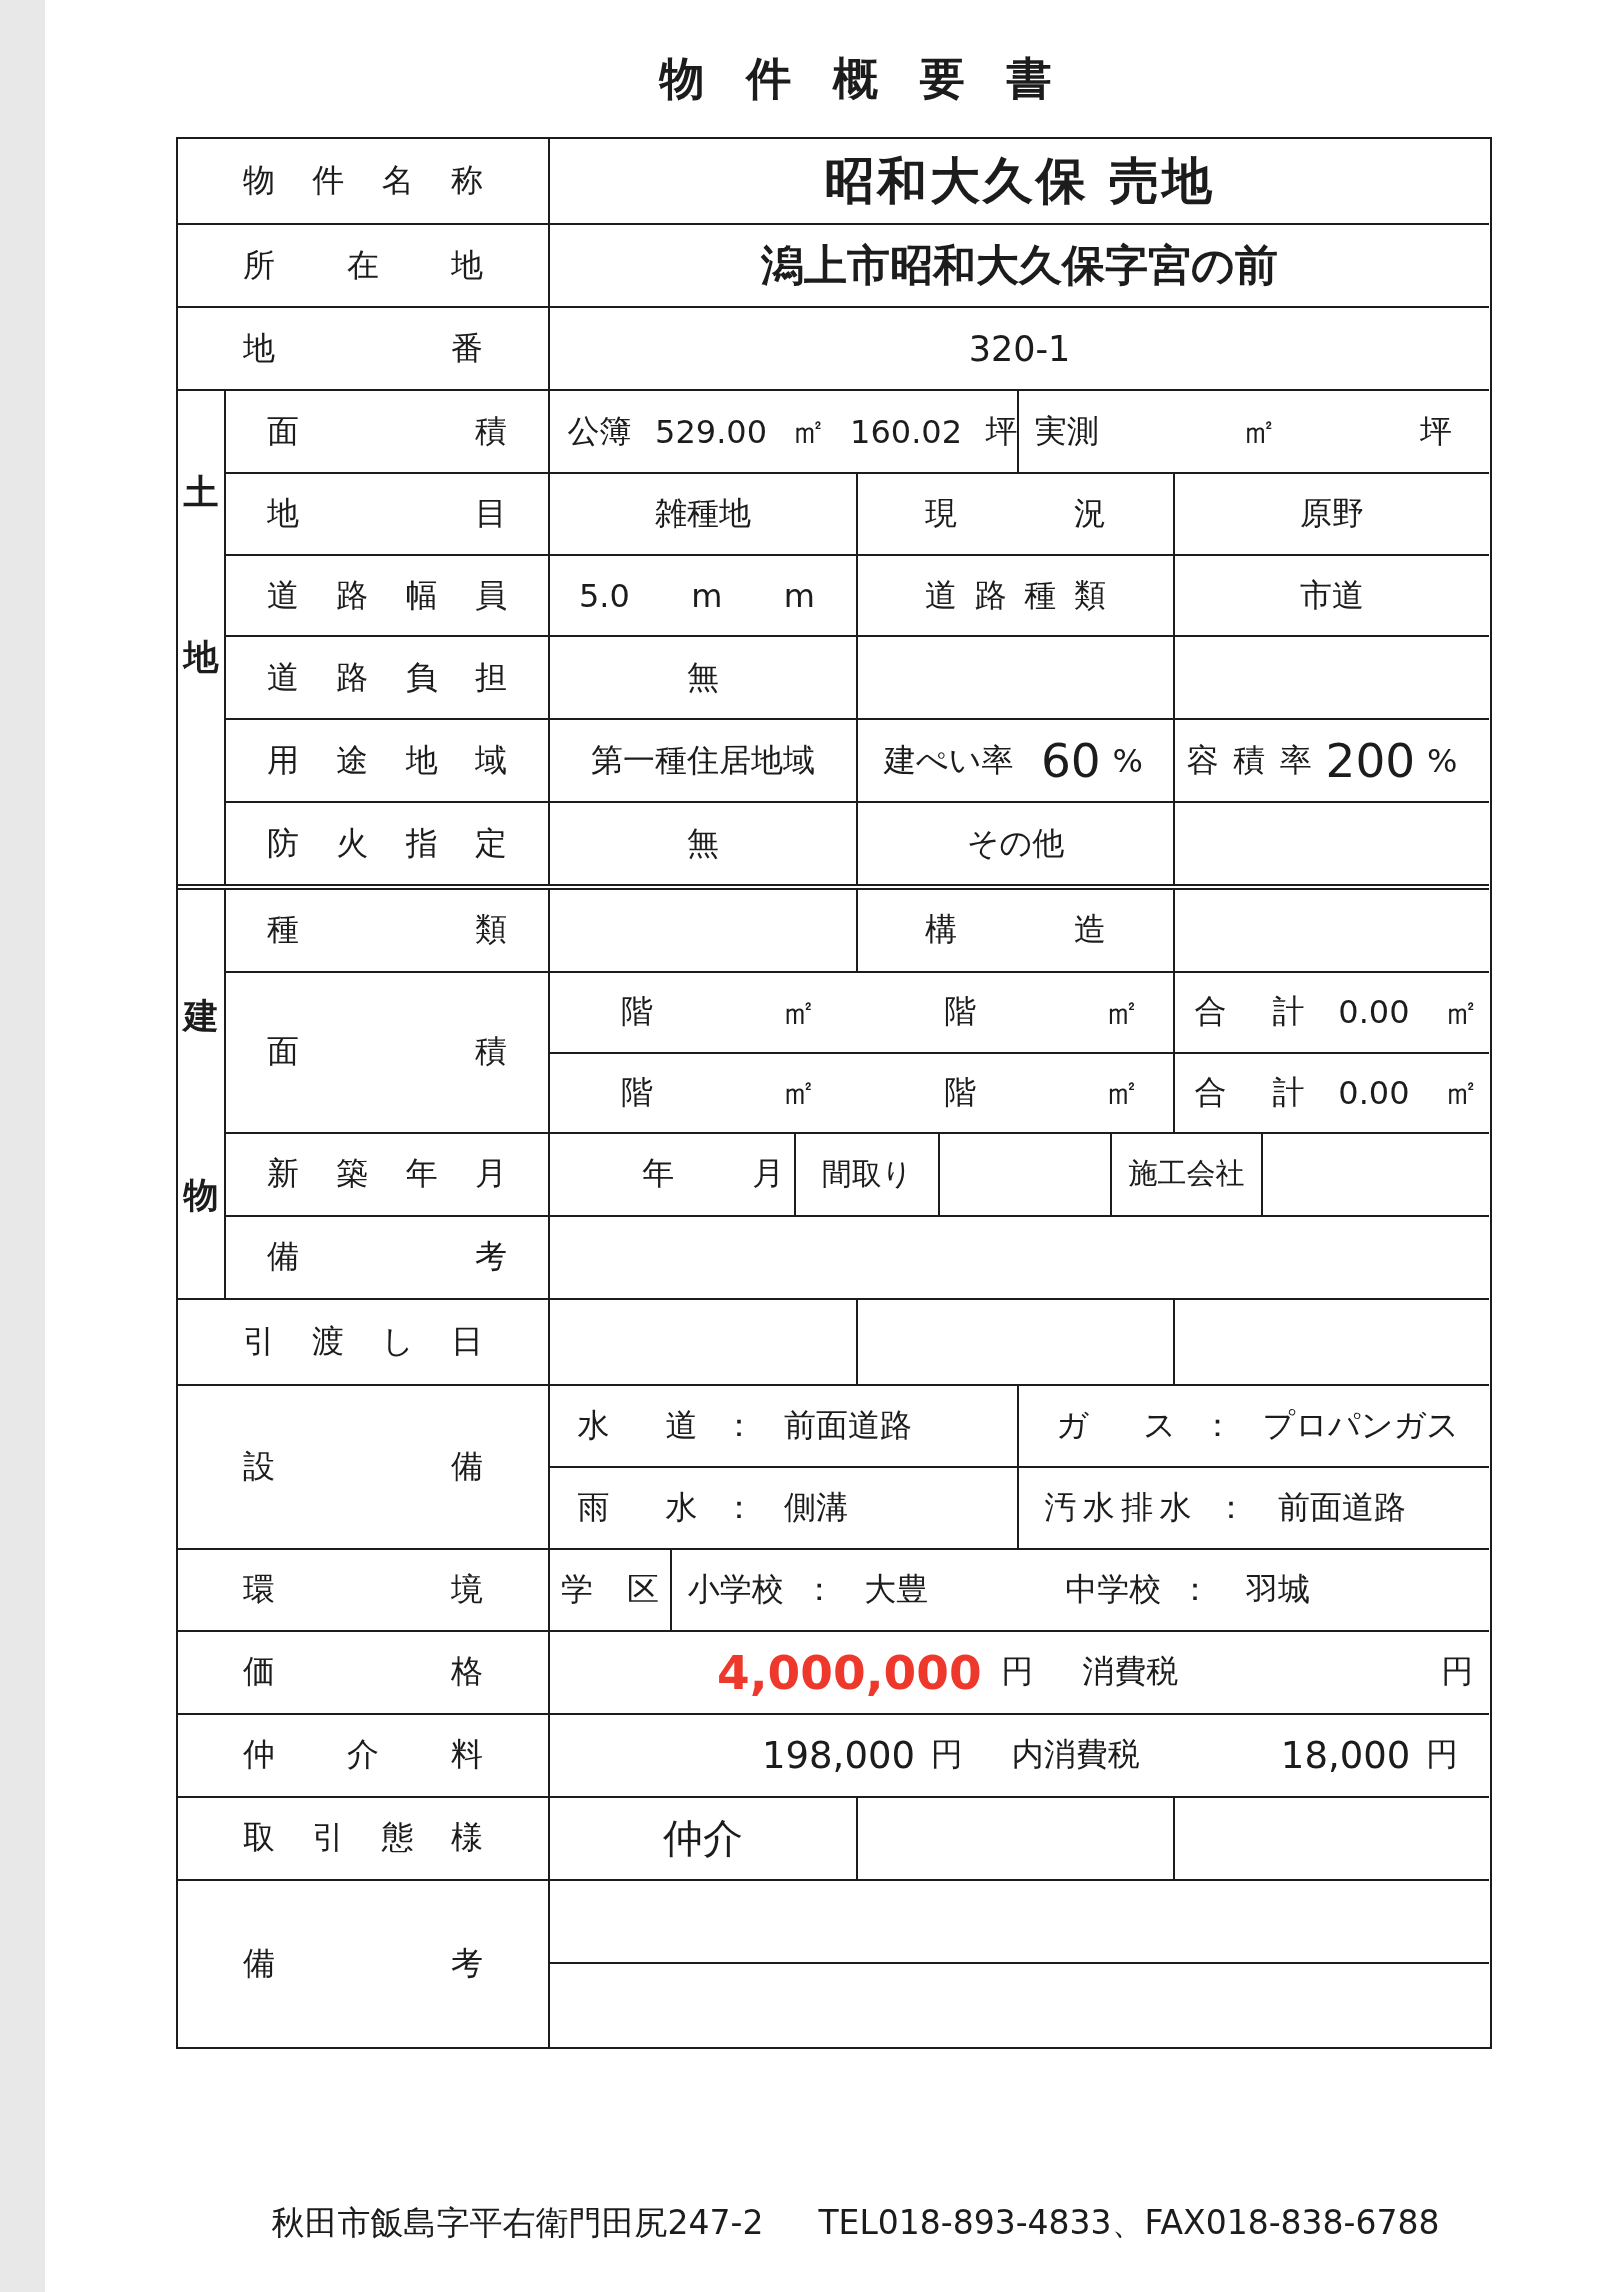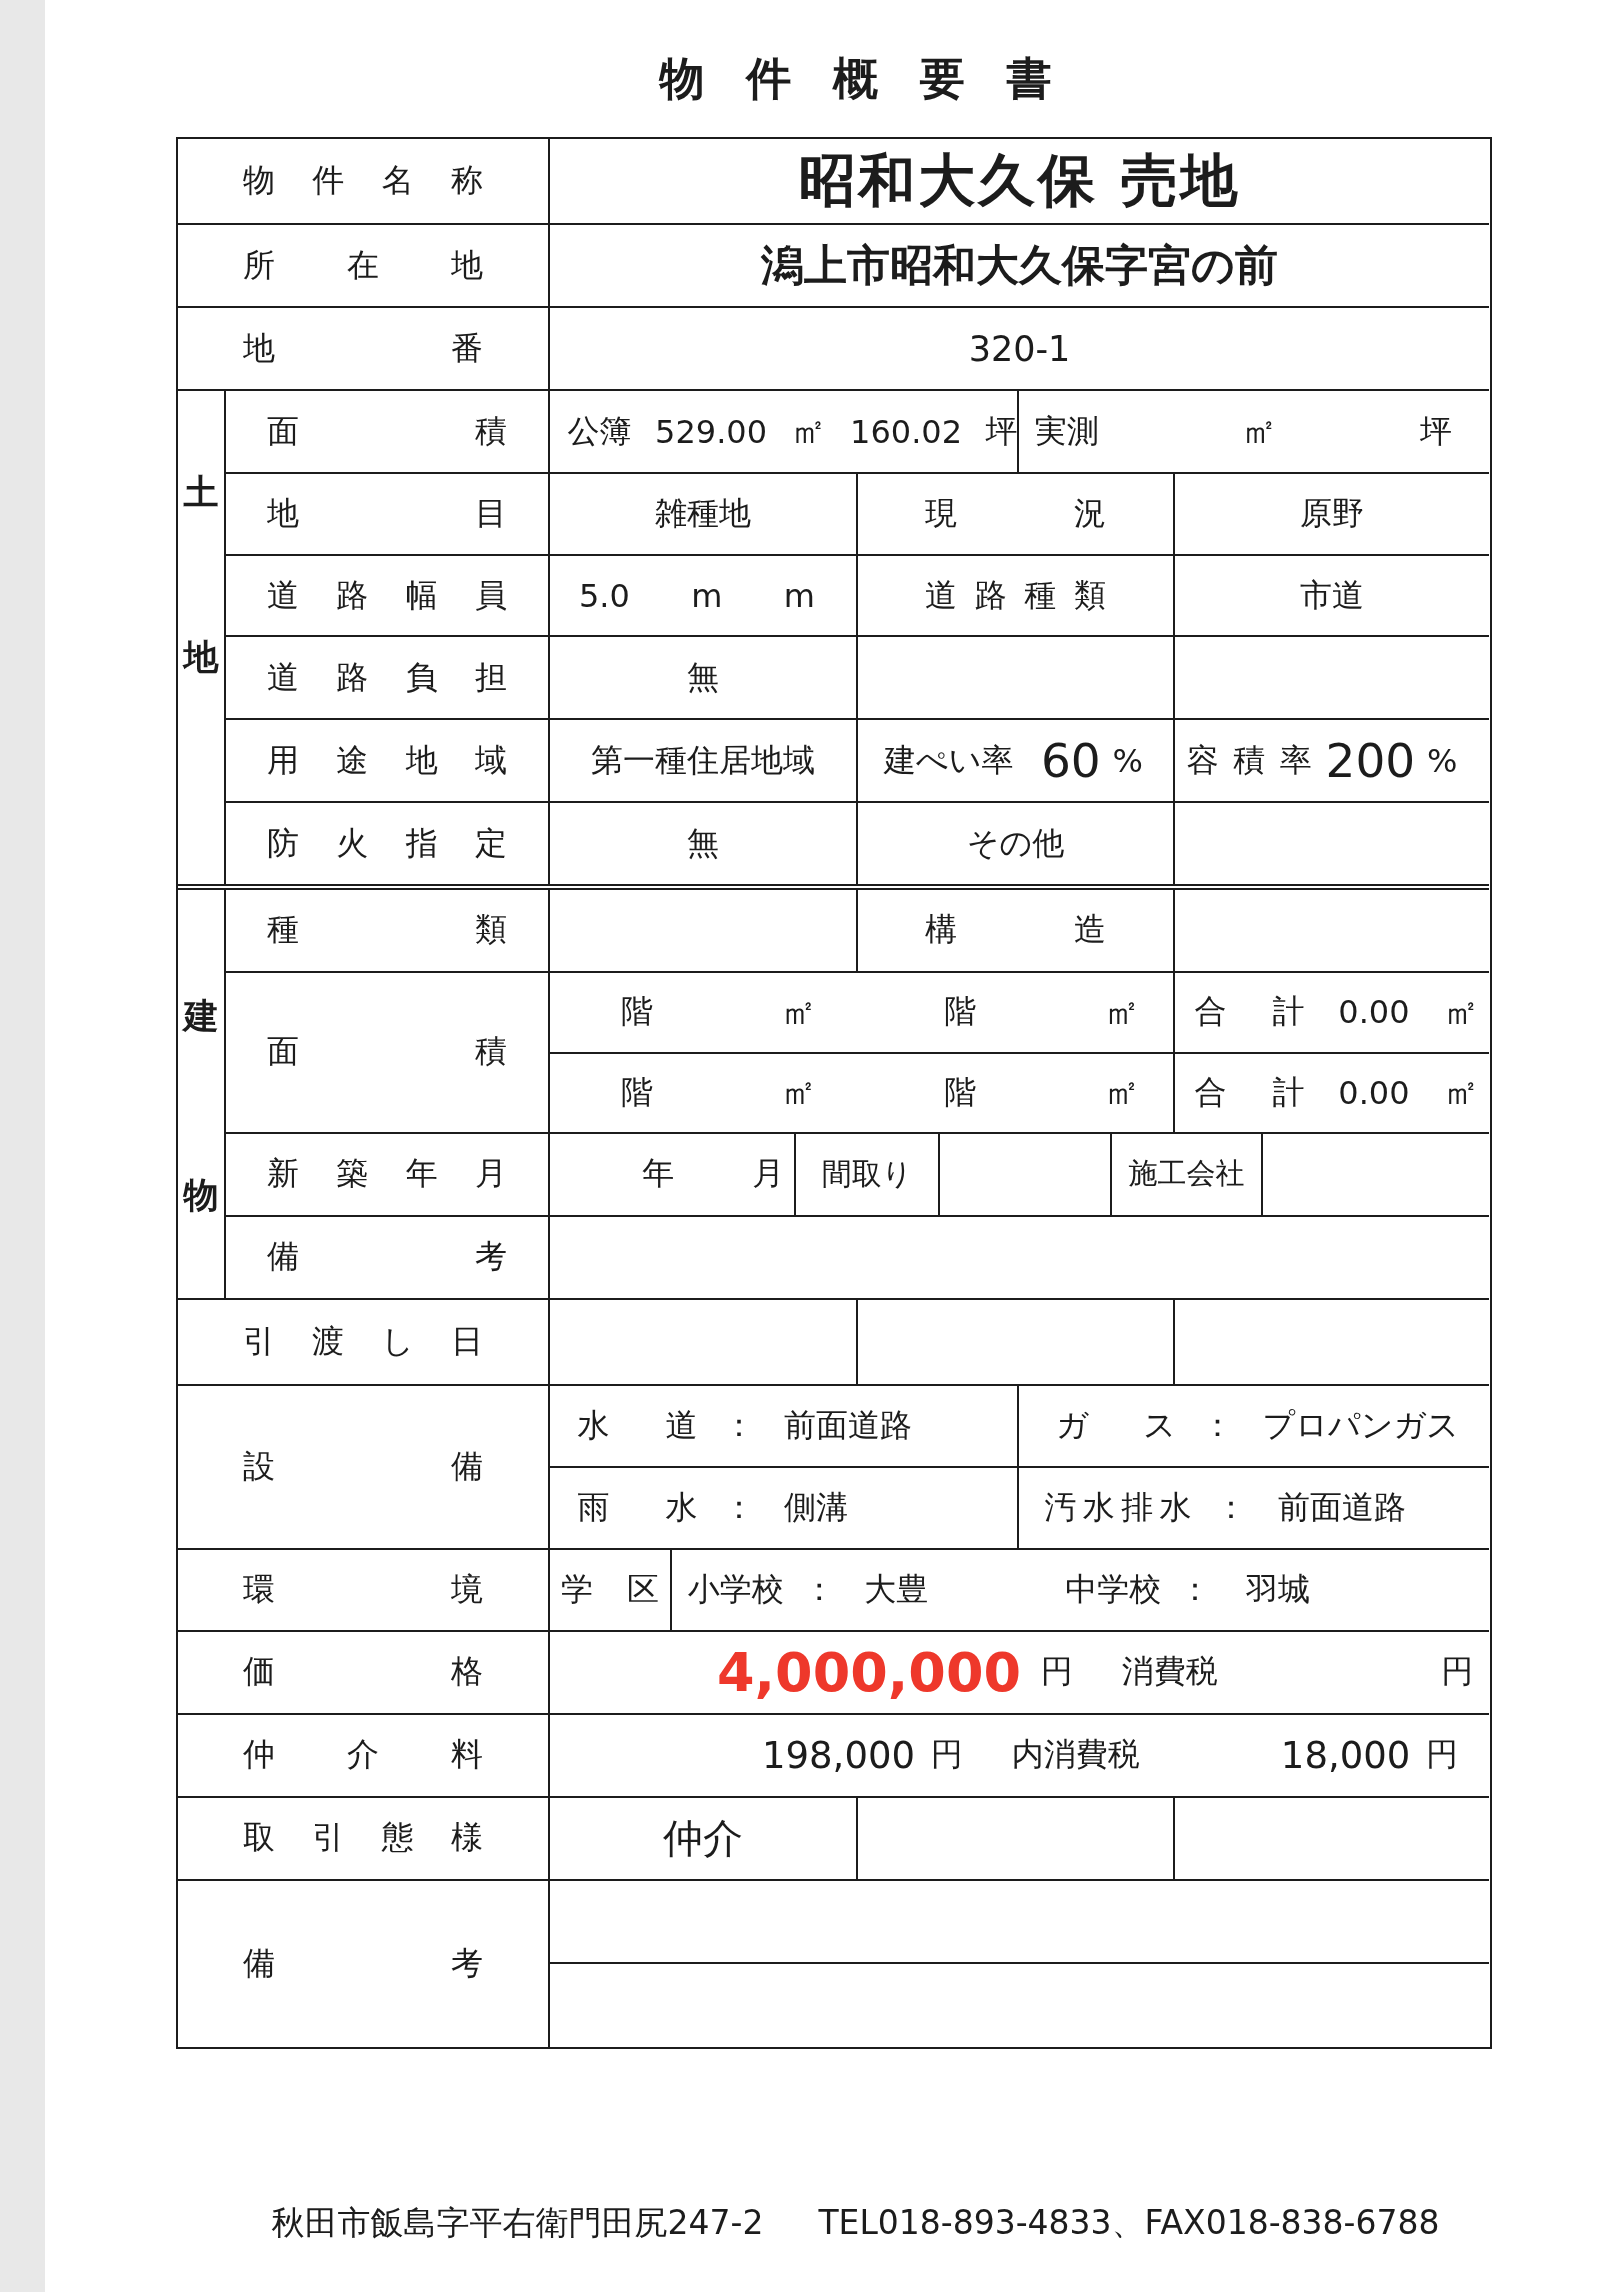--- a/index.html
+++ b/index.html
@@ -14,27 +14,27 @@
        grid-template-rows:86px 83px 83px 83px 82px 81px 83px 83px 83px 3.9px 83px 81px 80px 83px 83px 86px 82px 82px 82px 83px 83px 83px 83px 83px;
        background:#fff;}
   .c{border-right:2px solid #1c1c1c;border-bottom:2px solid #1c1c1c;
      display:flex;align-items:center;justify-content:center;
      font-size:32px;font-weight:500;overflow:hidden;white-space:nowrap;}
   .nr{border-right:none;} .nb{border-bottom:none;}
   .spread{display:inline-block;width:240px;text-align:justify;text-align-last:justify;}
   .sprS{width:181px;} .sprXS{width:98px;} .sprU{width:120px;} .sprU4{width:147px;} .sprK{width:125px;} .sprG{width:110px;}
   .band{flex-direction:column;justify-content:flex-start;font-size:35px;font-weight:600;}
   .band-land{padding-top:78px;gap:118px;} .band-bldg{padding-top:103px;gap:132px;}
-  .vbig{font-size:57px;font-weight:800;letter-spacing:2.9px;}
+  .vbig{font-size:50px;font-weight:800;letter-spacing:2.9px;}
   .vaddr{font-size:43px;font-weight:700;}
   .vlot{font-size:35px;}
   .start{justify-content:flex-start;} .end{justify-content:flex-end;} .between{justify-content:space-between;}
   .sqm{font-size:36px;}
   .num-big{font-size:47px;font-weight:400;}
-  .price-red{color:#ee382b;font-size:54px;font-weight:600;}
+  .price-red{color:#ee382b;font-size:47px;font-weight:600;}
   .fee{font-size:37px;}
   .small4{font-size:29px;}
   .footer{position:absolute;left:0;width:1621px;text-align:center;}
   .f1{top:2152px;font-size:34px;font-weight:600;}
   .f2{top:2201px;font-size:33px;font-weight:500;}
   .f2 .wrap{display:inline-flex;gap:55px;}
 </style>
 </head>
 <body>
 

